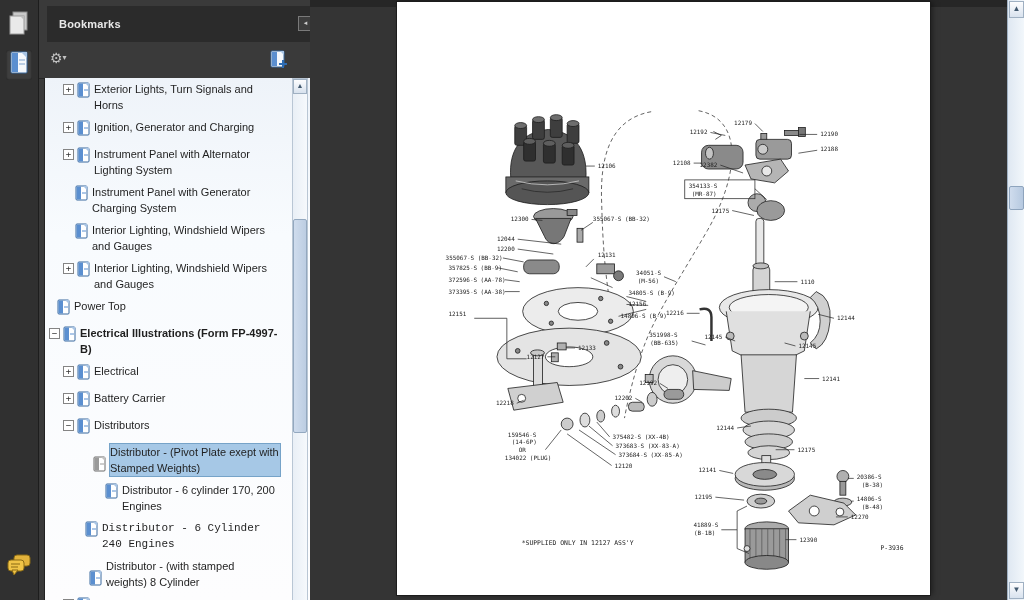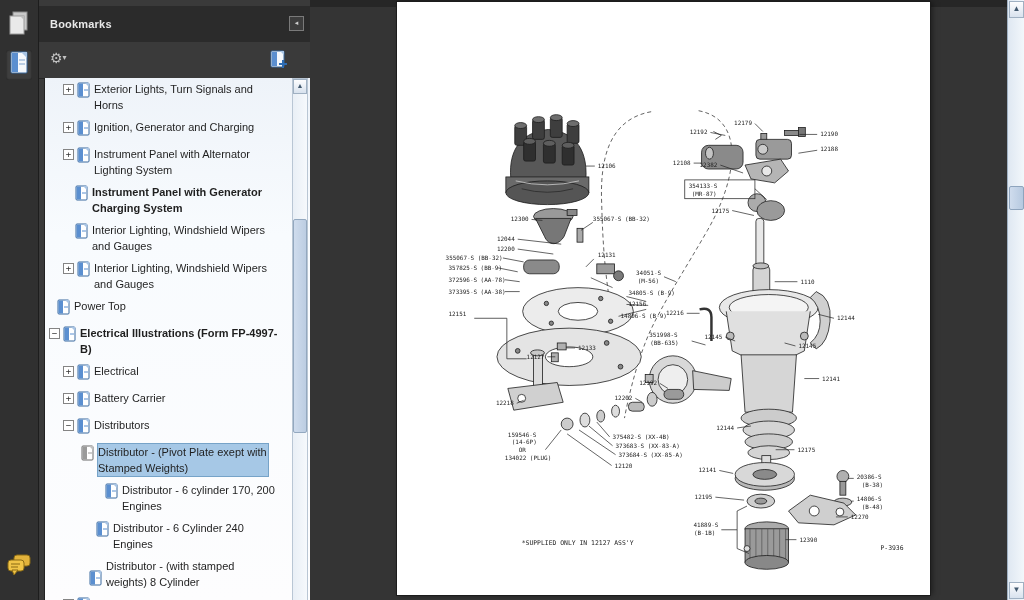--- a/index.html
+++ b/index.html
@@ -8,21 +8,21 @@
 
   
   #rail{position:absolute;left:0;top:0;width:38px;height:600px;background:#303030;
         border-right:1px solid #1d1d1d;z-index:5;}
   .rail-btn{position:absolute;left:6px;width:26px;height:30px;display:flex;
             align-items:center;justify-content:center;border-radius:3px;}
   .rail-btn.sel{background:#3e3e3e;box-shadow:inset 0 0 2px #161616;}
 
   
   #panel{position:absolute;left:38px;top:0;width:272px;height:600px;background:#3a3a3a;}
-  #panel-header{position:absolute;left:0;top:6px;width:272px;height:36px;background:#2b2b2b;
+  #panel-header{position:absolute;left:9px;top:6px;width:272px;height:36px;background:#2b2b2b;
                 border-bottom:1px solid #191919;display:flex;align-items:center;}
   #panel-title{color:#e8e8e8;font-size:11px;font-weight:bold;padding-left:12px;letter-spacing:.2px;}
   #panel-opt-btn{position:absolute;right:6px;top:10px;width:13px;height:13px;background:#3d3d3d;
                  border:1px solid #7a7a7a;color:#cfcfcf;font-size:7px;line-height:11px;text-align:center;}
   #panel-toolbar{position:absolute;left:0;top:42px;width:272px;height:36px;background:#3a3a3a;
                  border-bottom:1px solid #262626;}
   #gear-btn{position:absolute;left:12px;top:8px;color:#c2c2c2;font-size:14px;}
   #gear-caret{font-size:8px;color:#c2c2c2;vertical-align:3px;}
   #newbm-btn{position:absolute;right:22px;top:7px;}
 
@@ -139,21 +139,21 @@
       <div class="bm-row" style="padding-left: 18px;">
         <span class="bm-exp">+</span>
         <span class="bm-ico"><svg width="13" height="16">
             <rect x="1" y="1" width="11" height="14" rx="1" fill="#fff" stroke="#39689e"></rect>
             <rect x="1.5" y="1.5" width="4.5" height="13" fill="#5b8fd0"></rect>
             <path d="M8 1 h4 v4 z" fill="#a8c4e4"></path>
             <line x1="7" y1="8" x2="11" y2="8" stroke="#5b8fd0"></line>
           </svg></span>
         <span class="bm-label" style="width: 188px;">Instrument Panel with Alternator Lighting System</span>
       </div>
-      <div class="bm-row" style="padding-left: 18px; font-weight: bold;">
+      <div class="bm-row" style="padding-left: 18px;">
         <span class="bm-exp none"></span>
         <span class="bm-ico"><svg width="13" height="16">
             <rect x="1" y="1" width="11" height="14" rx="1" fill="#fff" stroke="#39689e"></rect>
             <rect x="1.5" y="1.5" width="4.5" height="13" fill="#5b8fd0"></rect>
             <path d="M8 1 h4 v4 z" fill="#a8c4e4"></path>
             <line x1="7" y1="8" x2="11" y2="8" stroke="#5b8fd0"></line>
           </svg></span>
         <span class="bm-label" style="width: 188px;">Instrument Panel with Generator Charging System</span>
       </div>
       <div class="bm-row" style="padding-left: 18px;">
@@ -219,41 +219,41 @@
       <div class="bm-row" style="padding-left: 18px;">
         <span class="bm-exp">−</span>
         <span class="bm-ico"><svg width="13" height="16">
             <rect x="1" y="1" width="11" height="14" rx="1" fill="#fff" stroke="#39689e"></rect>
             <rect x="1.5" y="1.5" width="4.5" height="13" fill="#5b8fd0"></rect>
             <path d="M8 1 h4 v4 z" fill="#a8c4e4"></path>
             <line x1="7" y1="8" x2="11" y2="8" stroke="#5b8fd0"></line>
           </svg></span>
         <span class="bm-label" style="width: 188px;">Distributors</span>
       </div>
-      <div class="bm-row" style="padding-left: 24px;">
+      <div class="bm-row" style="padding-left: 36px; align-items: flex-end;">
         <span class="bm-exp none"></span>
         <span class="bm-ico"><svg width="13" height="16">
             <rect x="1" y="1" width="11" height="14" rx="1" fill="#fff" stroke="#6a6a6a"></rect>
             <rect x="1.5" y="1.5" width="4.5" height="13" fill="#9a9a9a"></rect>
             <path d="M8 1 h4 v4 z" fill="#c0c0c0"></path>
             <line x1="7" y1="8" x2="11" y2="8" stroke="#9a9a9a"></line>
           </svg></span>
         <span class="bm-label selhl" style="width: 170px;">Distributor - (Pivot Plate exept with Stamped Weights)</span>
       </div>
       <div class="bm-row" style="padding-left: 48px;">
         <span class="bm-exp none"></span>
         <span class="bm-ico"><svg width="13" height="16">
             <rect x="1" y="1" width="11" height="14" rx="1" fill="#fff" stroke="#39689e"></rect>
             <rect x="1.5" y="1.5" width="4.5" height="13" fill="#5b8fd0"></rect>
             <path d="M8 1 h4 v4 z" fill="#a8c4e4"></path>
             <line x1="7" y1="8" x2="11" y2="8" stroke="#5b8fd0"></line>
           </svg></span>
         <span class="bm-label" style="width: 170px;">Distributor - 6 cylinder 170, 200 Engines</span>
       </div>
-      <div class="bm-row" style="padding-left: 39px;">
+      <div class="bm-row" style="padding-left: 28px; font-family: Liberation Mono, monospace;">
         <span class="bm-exp none"></span>
         <span class="bm-ico"><svg width="13" height="16">
             <rect x="1" y="1" width="11" height="14" rx="1" fill="#fff" stroke="#39689e"></rect>
             <rect x="1.5" y="1.5" width="4.5" height="13" fill="#5b8fd0"></rect>
             <path d="M8 1 h4 v4 z" fill="#a8c4e4"></path>
             <line x1="7" y1="8" x2="11" y2="8" stroke="#5b8fd0"></line>
           </svg></span>
         <span class="bm-label" style="width: 170px;">Distributor - 6 Cylinder 240 Engines</span>
       </div>
       <div class="bm-row" style="padding-left: 32px; align-items: flex-end;">

